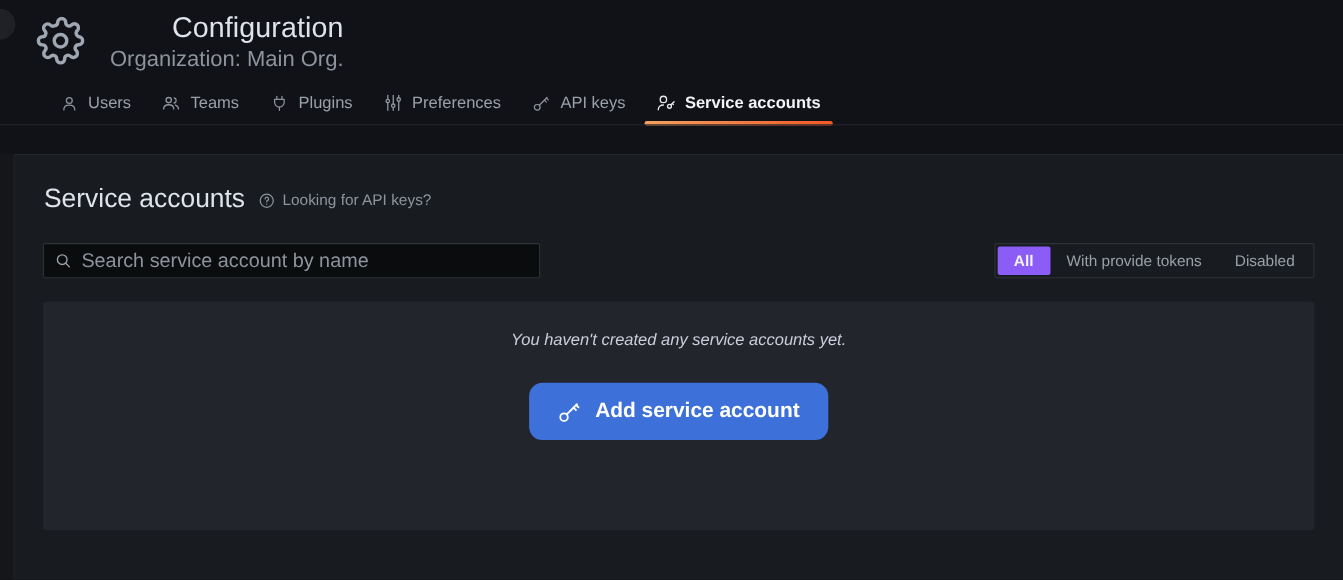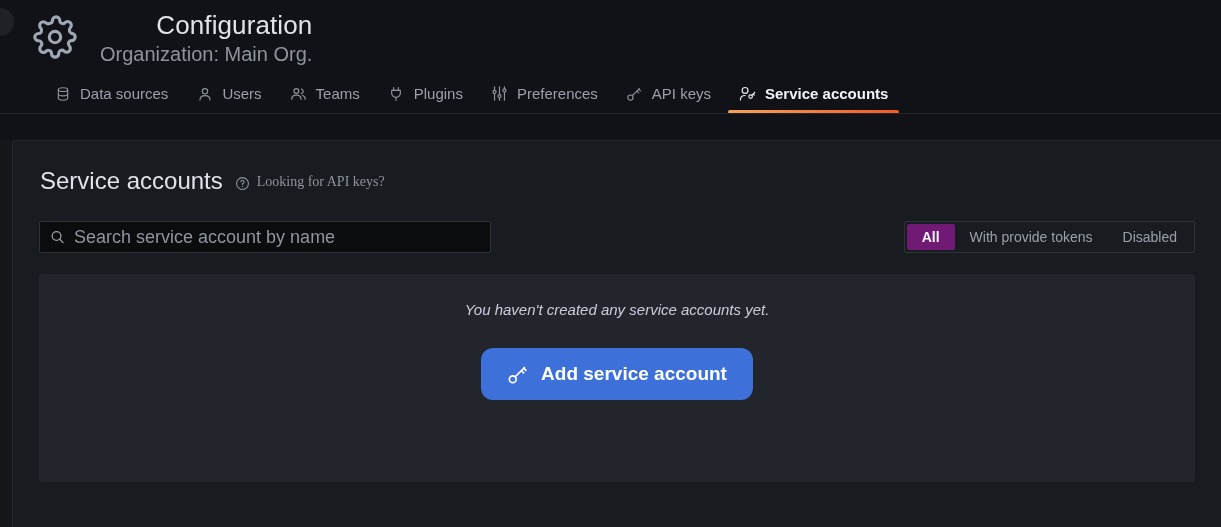--- a/index.html
+++ b/index.html
@@ -141,21 +141,20 @@
     color: #dfe3ea;
     line-height: 28px;
   }
   .section-sub {
     display: flex;
     align-items: center;
     gap: 7px;
     font-size: 14px;
     color: #8e949e;
     cursor: pointer;
-    font-family: Liberation Serif, serif;
   }
   .section-sub .q-ico {
     display: inline-flex;
     width: 15px;
     height: 15px;
     color: #8e949e;
     position: relative;
     top: 2px;
   }
 
@@ -211,21 +210,21 @@
     display: flex;
     align-items: center;
     padding: 0 15px;
     font-size: 14px;
     color: #9aa0aa;
     border-radius: 2px;
     cursor: pointer;
     white-space: nowrap;
   }
   .radio-opt.selected {
-    background: #701a75;
+    background: #8b5cf6;
     color: #f3f4f6;
     font-weight: bold;
   }
 
   
   .empty-card {
     margin-top: 21px;
     height: 208px;
     background: #22252b;
     border-radius: 3px;
@@ -294,30 +293,20 @@
       </svg>
     </span>
     <div class="header-text">
       <div class="header-title">Configuration</div>
       <div class="header-subtitle">Organization: Main Org.</div>
     </div>
   </div>
 
   <div class="tabs">
 
-    <div class="tab">
-      <span class="tab-ico">
-        <svg viewBox="0 0 24 24" width="16" height="16" fill="none" stroke="currentColor" stroke-width="1.7" stroke-linecap="round" stroke-linejoin="round">
-          <ellipse cx="12" cy="5.5" rx="7" ry="2.8"></ellipse>
-          <path d="M5 5.5v13c0 1.55 3.13 2.8 7 2.8s7-1.25 7-2.8v-13"></path>
-          <path d="M5 12c0 1.55 3.13 2.8 7 2.8s7-1.25 7-2.8"></path>
-        </svg>
-      </span>
-      <span>Data sources</span>
-    </div>
 
     <div class="tab">
       <span class="tab-ico">
         <svg viewBox="0 0 24 24" width="16" height="16" fill="none" stroke="currentColor" stroke-width="1.7" stroke-linecap="round" stroke-linejoin="round">
           <circle cx="12" cy="8" r="4"></circle>
           <path d="M4.5 21c0-4.1 3.35-6.5 7.5-6.5s7.5 2.4 7.5 6.5"></path>
         </svg>
       </span>
       <span>Users</span>
     </div>

